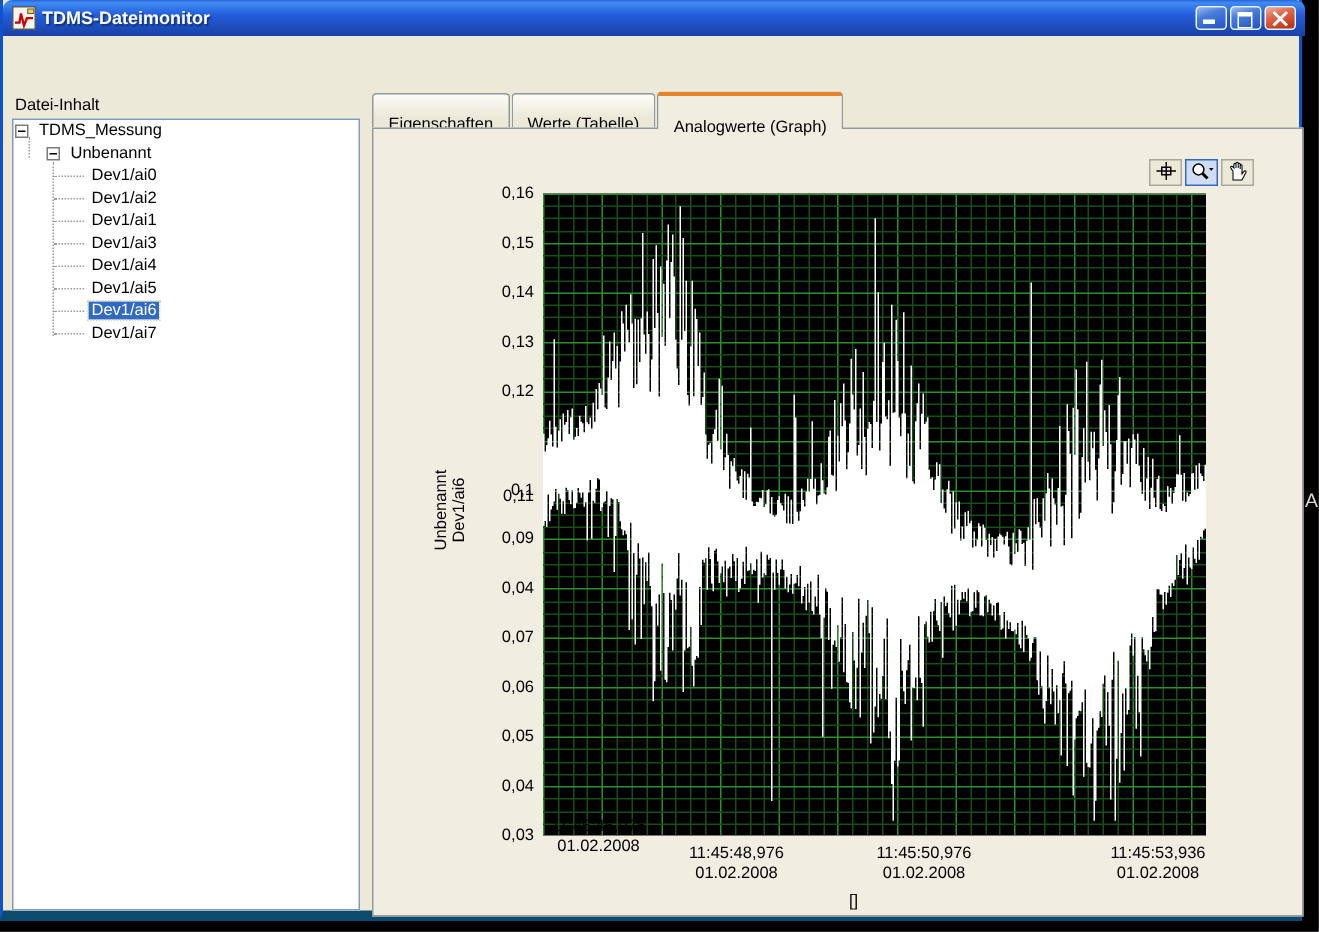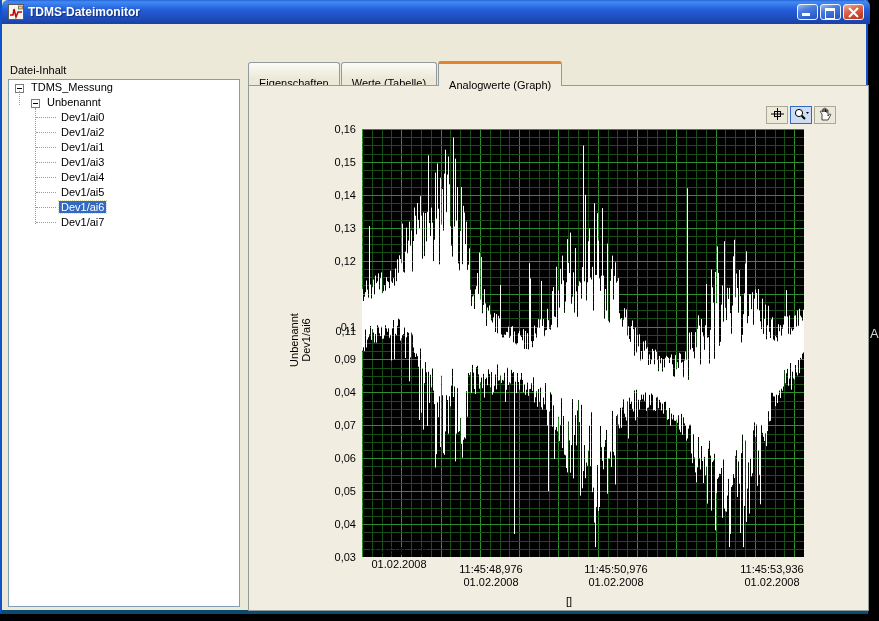--- a/index.html
+++ b/index.html
@@ -1,40 +1,40 @@
 <!DOCTYPE html>
 <html><head>
 <meta charset="utf-8">
 <style>
   html,body{margin:0;padding:0;background:#000;}
   .screen{position:relative;width:879px;height:621px;background:#000;overflow:hidden;
           font-family:"Liberation Sans",sans-serif;font-size:11px;color:#000;}
   
   .window{position:absolute;left:0;top:0;width:868px;height:614px;background:#ece9d8;
-          border-left:2px solid #0f52cc;border-right:2px solid #0f52cc;border-bottom:4px solid #0c4a6e;box-sizing:border-box;}
+          border-left:2px solid #0f52cc;border-right:2px solid #0f52cc;border-bottom:7px solid #0c4a6e;box-sizing:border-box;}
   .titlebar{position:absolute;left:0;top:0;width:868px;height:24px;box-sizing:border-box;
             background:linear-gradient(180deg,#2a63d8 0%,#3f8cf3 8%,#245edb 40%,#1941a5 100%);
             border-radius:6px 6px 0 0;display:flex;align-items:center;padding:0 4px;}
   .app-icon{width:16px;height:16px;margin:0 4px 0 2px;flex:0 0 auto;}
   .title-text{color:#fff;font-weight:bold;font-size:12px;text-shadow:1px 1px 1px #10307a;flex:1 1 auto;
               white-space:nowrap;overflow:hidden;}
   .win-buttons{display:flex;gap:2px;margin-right:2px;}
   .wbtn{position:relative;width:21px;height:16px;border-radius:3px;box-sizing:border-box;
         border:1px solid #eef3fd;cursor:pointer;}
   .wbtn.minmax{background:linear-gradient(160deg,#9dbcf1 0%,#4a7edb 35%,#2a5cc8 85%);}
   .wbtn.close{background:linear-gradient(160deg,#f2b1a0 0%,#e06a4e 35%,#c03a1d 85%);}
   .glyph-min{position:absolute;left:4px;bottom:3px;width:8px;height:3px;background:#fff;}
   .glyph-max{position:absolute;left:4px;top:3px;width:8px;height:7px;border:1px solid #fff;border-top-width:3px;}
   .glyph-close{position:absolute;left:4px;top:2px;}
   
   .tree-label{position:absolute;left:8px;top:64px;}
   .tree-box{position:absolute;left:6px;top:79px;width:232px;height:528px;background:#fff;
             border:1px solid #7f9db9;box-sizing:border-box;overflow:hidden;}
   .titem{position:relative;height:15px;line-height:15px;white-space:nowrap;}
-  .titem.lv0{padding-left:6px;}
+  .titem.lv0{padding-left:1px;}
   .titem.lv1{padding-left:22px;}
   .titem.lv2{padding-left:50px;}
   .expander{display:inline-block;width:9px;height:9px;box-sizing:border-box;border:1px solid #7b7b7b;
             background:#fff;vertical-align:middle;margin-right:5px;position:relative;}
   .expander::before{content:"";position:absolute;left:1px;top:3px;width:5px;height:1px;background:#000;}
   .titem.lv2::before{content:"";position:absolute;left:27px;top:7px;width:20px;border-top:1px dotted #9a9a9a;}
   .lab{padding:0 2px;}
   .titem.selected .lab{background:#316ac5;color:#fff;outline:1px dotted #d8d8a8;}
   .vguide{position:absolute;width:0;border-left:1px dotted #9a9a9a;}
   

